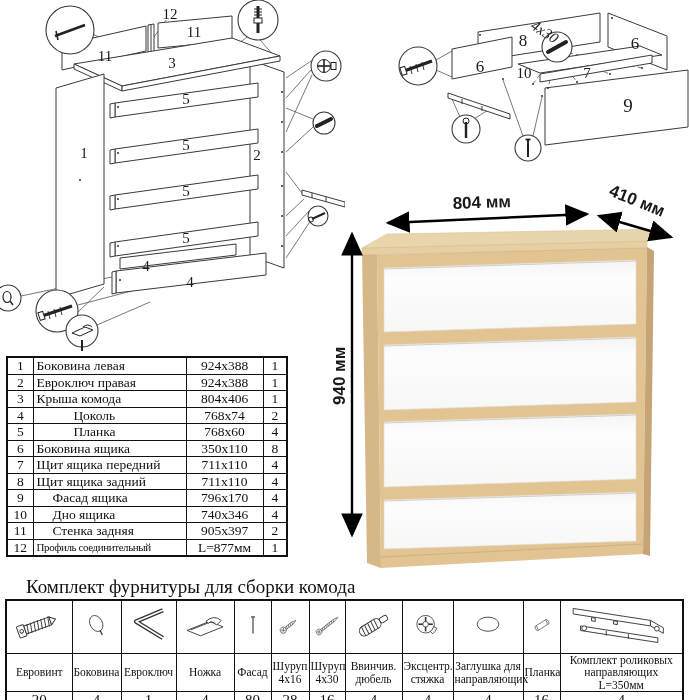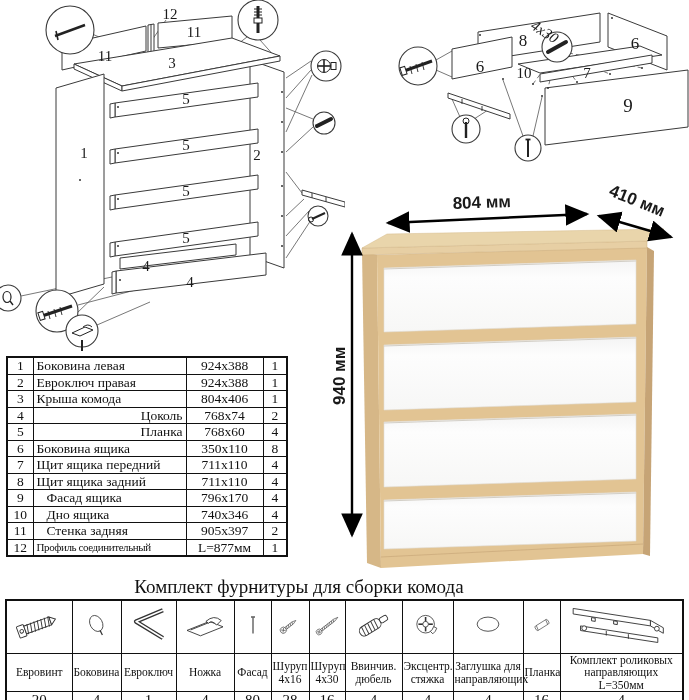--- a/index.html
+++ b/index.html
@@ -13,26 +13,26 @@
   .part-label-lg { font-size:17px; }
   .part-label-xl { font-size:19px; }
   .screw-note { font-size:15px; font-style:italic; }
   .dim-label { font-family:"Liberation Sans", sans-serif; font-weight:bold; font-size:17px; fill:#1a1a1a; }
 
   table { border-collapse:collapse; }
   .parts-table { position:absolute; left:6px; top:356px; width:280px; border:2px solid #111; table-layout:fixed; }
   .parts-table td { border:1px solid #111; font-size:13.5px; line-height:1; height:15.5px;
                     padding:1px 3px; white-space:nowrap; overflow:hidden; }
   .parts-table td.c { text-align:center; padding:1px 0; }
-  .parts-table tr.indent2 td.name { padding-left:40px;text-align:right; }
-  .parts-table tr.indent1 td.name { padding-left:13px; }
+  .parts-table tr.indent2 td.name { padding-left:40px; }
+  .parts-table tr.indent1 td.name { padding-left:19px; }
   .parts-table tr.small td.name { font-size:11px; letter-spacing:-0.4px;margin-left:14px; }
 
   .kit-title { position:absolute; left:0; top:576px; width:572px; padding-left:26px;
-               text-align:center; font-size:19px; }
+               text-align:left; font-size:19px; }
 
   .hw-table { position:absolute; left:5px; top:599px; width:679px; border:2px solid #111; table-layout:fixed; }
   .hw-table td { border:1px solid #111; text-align:center; vertical-align:middle; }
   .hw-icon-cell { height:50px; padding:1px; }
   .hw-name { font-size:11.5px; line-height:1.08; height:27px; padding:0 1px; }
   .hw-qty  { font-size:15px; height:18px; }
 </style>
 </head>
 <body>
 

